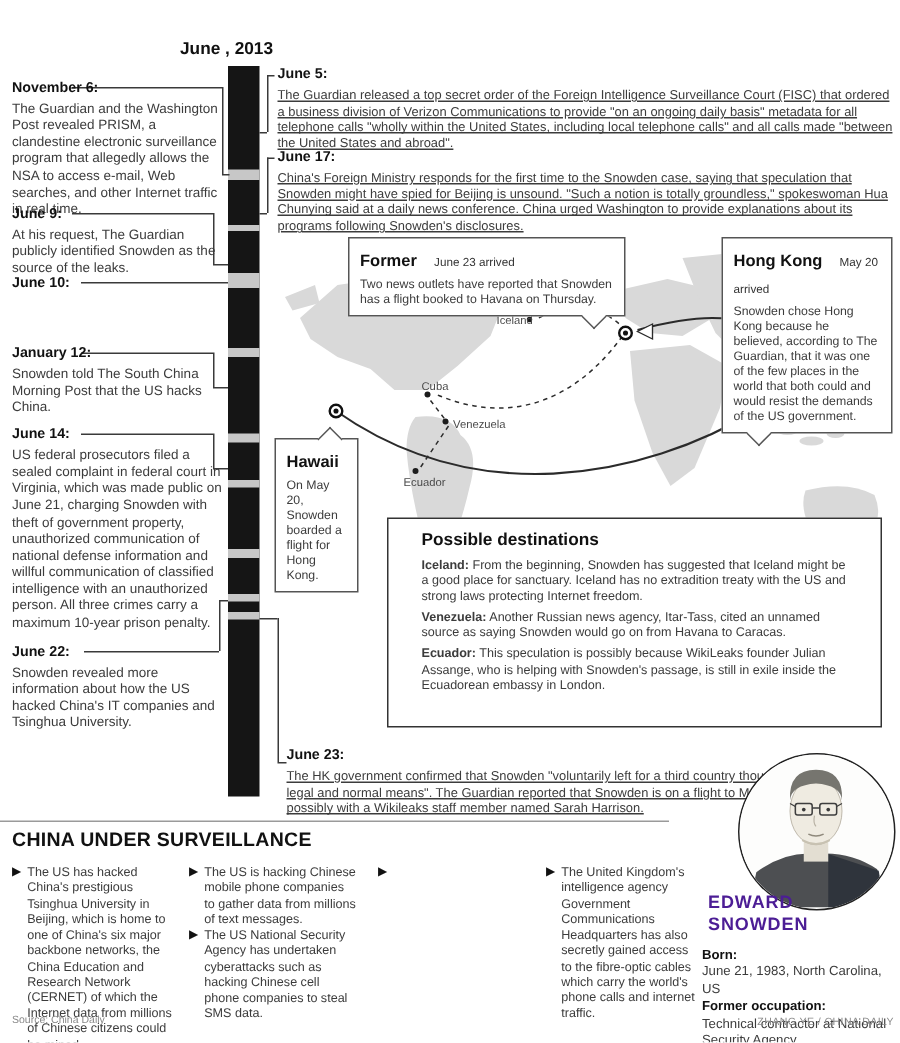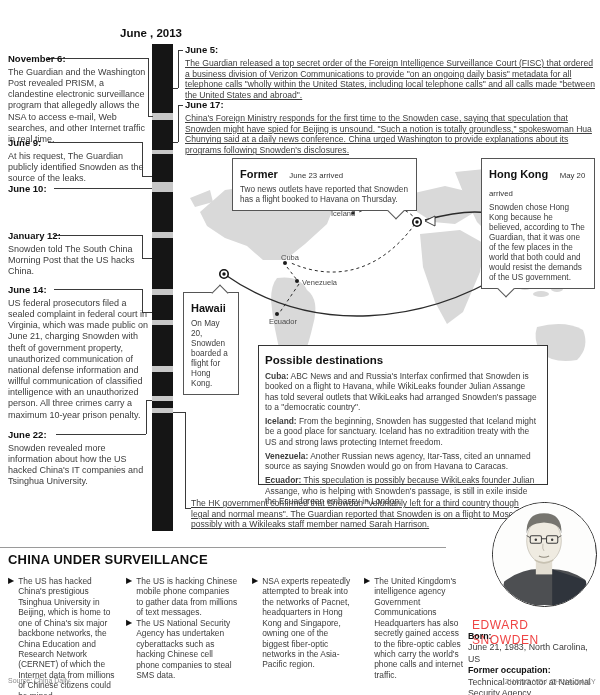--- a/index.html
+++ b/index.html
@@ -19,35 +19,35 @@
   .callout .ct{font-size:11px;font-weight:bold;color:#111;display:inline;}
   .callout .arr{font-size:7.8px;color:#333;margin-left:7px;display:inline;}
   .callout .cb{font-size:8.2px;line-height:1.22;color:#3c3c3c;margin-top:3px;}
   .ptr-down::after{content:"";position:absolute;width:11px;height:11px;background:#fff;
       transform:rotate(45deg);border-right:1px solid #555;border-bottom:1px solid #555;bottom:-6.5px;}
   .ptr-up::before{content:"";position:absolute;width:11px;height:11px;background:#fff;
       transform:rotate(45deg);border-left:1px solid #555;border-top:1px solid #555;top:-6.5px;}
   #moscow-box::after{right:14px;}
   #hk-box::after{left:18px;}
   #hawaii-box::before{right:12px;}
-  .dest{position:absolute;left:258px;top:345px;width:290px;height:140px;background:#fff;
-        border:1px solid #333;padding:8px 6px;box-sizing:border-box;}
+  .dest{position:absolute;left:258px;top:345px;width:330px;height:140px;background:#fff;
+        border:1px solid #333;padding:8px 22px;box-sizing:border-box;}
   .dest h3{margin:0 0 5px 0;font-size:11.5px;color:#111;}
   .dest p{margin:0 0 4px 0;font-size:8.4px;line-height:1.22;color:#3c3c3c;}
   .divider{position:absolute;left:0;top:547px;width:446px;height:1px;background:#9a9a9a;}
   .surv-title{position:absolute;left:8px;top:552px;font-size:13px;font-weight:bold;color:#111;letter-spacing:.2px;}
   .bullet{position:absolute;display:flex;gap:4px;}
   .bullet .bm{font-size:8px;color:#111;line-height:1.3;flex:0 0 auto;}
   .bullet .bt{font-size:8.4px;line-height:1.24;color:#3c3c3c;}
   .source{position:absolute;left:8px;top:677px;font-size:7px;color:#8a8a8a;}
   .credit{position:absolute;right:4px;top:678px;font-size:7px;color:#8a8a8a;letter-spacing:.3px;}
   .portrait{position:absolute;left:492px;top:502px;width:105px;height:105px;border:1.5px solid #222;
             border-radius:50%;overflow:hidden;background:#fff;box-sizing:border-box;}
-  .pname{position:absolute;left:472px;top:594px;font-size:12px;font-weight:normal;color:#ef4444;
-         letter-spacing:.6px;line-height:1.25;margin-top:24px;}
+  .pname{position:absolute;left:472px;top:594px;font-size:12px;font-weight:bold;color:#4c1d95;
+         letter-spacing:.6px;line-height:1.25;}
   .bio{position:absolute;left:468px;top:631px;width:130px;font-size:8.8px;line-height:1.3;color:#3c3c3c;}
   .bio b{color:#111;}
   .maplabel{font-size:7.5px;fill:#4a4a4a;font-family:"Liberation Sans",sans-serif;}
 </style>
 </head>
 <body>
 
 <div id="page">
 
   <div class="tl-header">June , 2013</div>
@@ -116,20 +116,21 @@
 
   <div class="entry" style="left:185px;top:44px;width:410px">
     <div class="date">June 5:</div>
     <div class="rtext">The Guardian released a top secret order of the Foreign Intelligence Surveillance Court (FISC) that ordered a business division of Verizon Communications to provide "on an ongoing daily basis" metadata for all telephone calls "wholly within the United States, including local telephone calls" and all calls made "between the United States and abroad".</div>
   </div>
   <div class="entry" style="left:185px;top:99px;width:410px">
     <div class="date">June 17:</div>
     <div class="rtext">China's Foreign Ministry responds for the first time to the Snowden case, saying that speculation that Snowden might have spied for Beijing is unsound. "Such a notion is totally groundless," spokeswoman Hua Chunying said at a daily news conference. China urged Washington to provide explanations about its programs following Snowden's disclosures.</div>
   </div>
   <div class="entry" style="left:191px;top:498px;width:335px">
+    <div class="date">June 23:</div>
     <div class="rtext">The HK government confirmed that Snowden "voluntarily left for a third country though legal and normal means". The Guardian reported that Snowden is on a flight to Moscow, possibly with a Wikileaks staff member named Sarah Harrison.</div>
   </div>
 
   <svg class="mapsvg" width="415" height="245" viewBox="0 0 415 245">
     <g fill="#d9d9d9" stroke="none">
       <path d="M5,48 L25,40 L28,52 L10,57 Z"></path>
       <path d="M15,62 L40,40 L95,32 L130,40 L128,56 L150,54 L142,74 L120,94 L100,110 L78,110 L62,96 L40,88 L22,76 Z"></path>
       <path d="M140,20 L170,14 L180,32 L158,42 L140,34 Z"></path>
       <circle cx="196" cy="47" r="5"></circle>
       <path d="M92,128 Q115,125 122,140 Q135,150 128,175 Q120,210 108,228 Q100,230 97,210 Q88,175 86,150 Q86,135 92,128 Z"></path>
@@ -185,21 +186,20 @@
     <div class="cb">Snowden chose Hong Kong because he believed, according to The Guardian, that it was one of the few places in the world that both could and would resist the demands of the US government.</div>
   </div>
 
   <div id="hawaii-box" class="callout ptr-up" style="left:183px;top:292px;width:56px;">
     <span class="ct">Hawaii</span>
     <div class="cb">On May 20, Snowden boarded a flight for Hong Kong.</div>
   </div>
 
   <div class="dest">
     <h3>Possible destinations</h3>
-    <p><b>Cuba:</b> <span>ABC News and and Russia's Interfax confirmed that Snowden is booked on a flight to Havana, while WikiLeaks founder Julian Assange has told several outlets that WikiLeaks had arranged Snowden's passage to a "democratic country".</span></p>
     <p><b>Iceland:</b> <span>From the beginning, Snowden has suggested that Iceland might be a good place for sanctuary. Iceland has no extradition treaty with the US and strong laws protecting Internet freedom.</span></p>
     <p><b>Venezuela:</b> <span>Another Russian news agency, Itar-Tass, cited an unnamed source as saying Snowden would go on from Havana to Caracas.</span></p>
     <p><b>Ecuador:</b> <span>This speculation is possibly because WikiLeaks founder Julian Assange, who is helping with Snowden's passage, is still in exile inside the Ecuadorean embassy in London.</span></p>
   </div>
 
   <div class="divider"></div>
   <div class="surv-title">CHINA UNDER SURVEILLANCE</div>
 
   <div class="bullet" style="left:8px;top:576px;width:112px">
     <span class="bm">▶</span>
@@ -208,21 +208,20 @@
   <div class="bullet" style="left:126px;top:576px;width:112px">
     <span class="bm">▶</span>
     <span class="bt">The US is hacking Chinese mobile phone companies to gather data from millions of text messages.</span>
   </div>
   <div class="bullet" style="left:126px;top:618px;width:112px">
     <span class="bm">▶</span>
     <span class="bt">The US National Security Agency has undertaken cyberattacks such as hacking Chinese cell phone companies to steal SMS data.</span>
   </div>
   <div class="bullet" style="left:252px;top:576px;width:100px">
     <span class="bm">▶</span>
-    <span class="bt">NSA experts repeatedly attempted to break into the networks of Pacnet, headquarters in Hong Kong and Singapore, owning one of the biggest fiber-optic networks in the Asia-Pacific region.</span>
   </div>
   <div class="bullet" style="left:364px;top:576px;width:102px">
     <span class="bm">▶</span>
     <span class="bt">The United Kingdom's intelligence agency Government Communications Headquarters has also secretly gained access to the fibre-optic cables which carry the world's phone calls and internet traffic.</span>
   </div>
 
   <div class="source">Source: China Daily</div>
 
   <div class="portrait">
     <svg width="102" height="102" viewBox="0 0 100 100">

